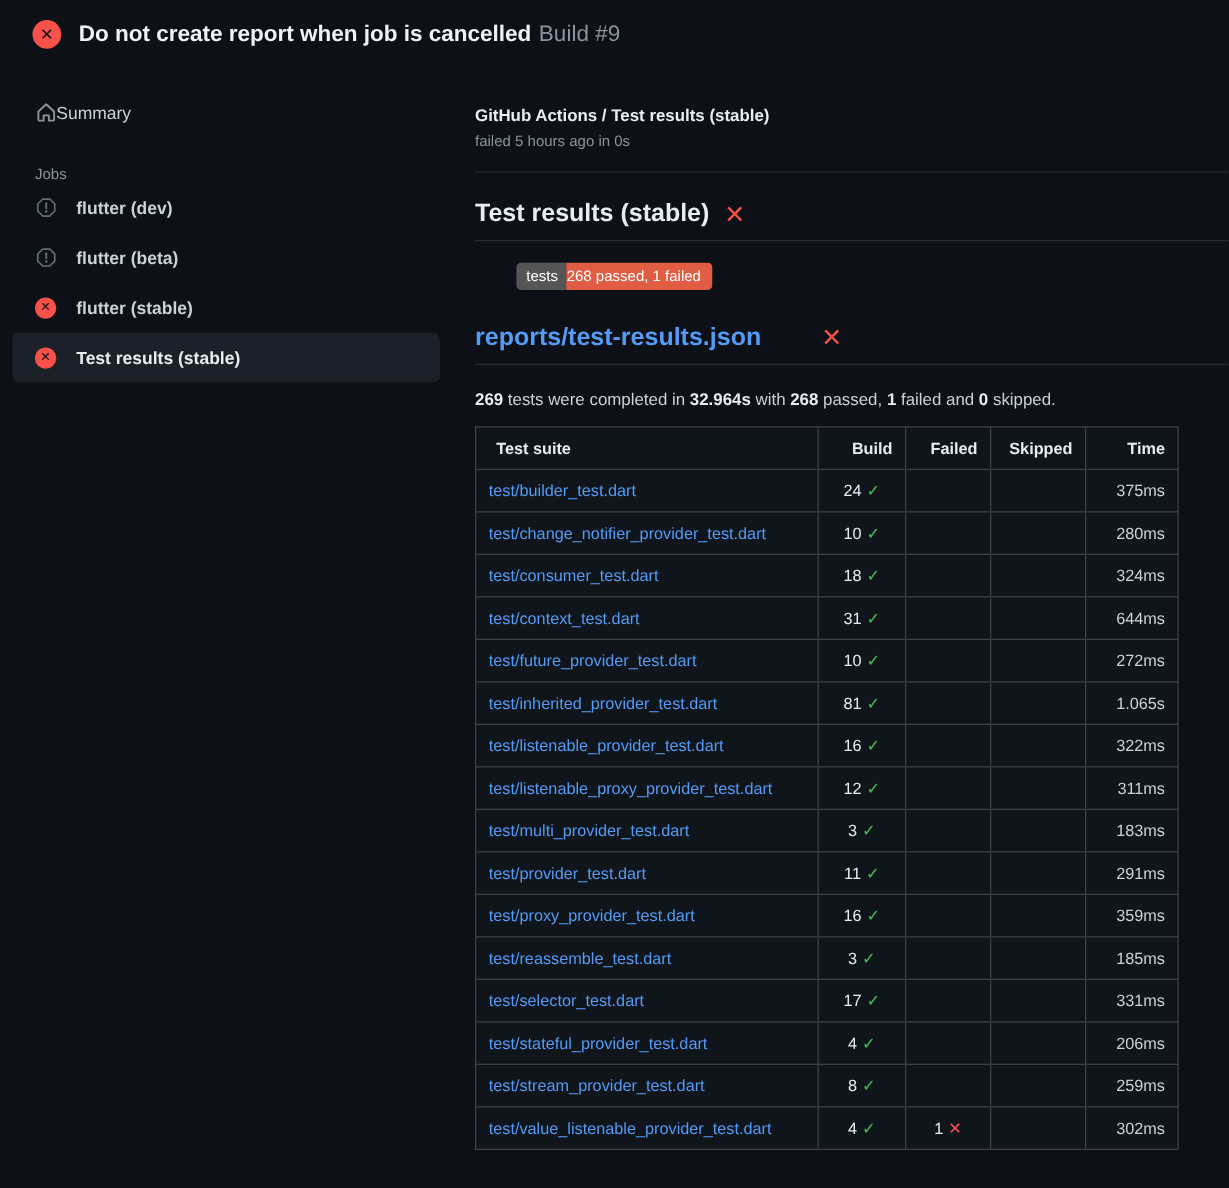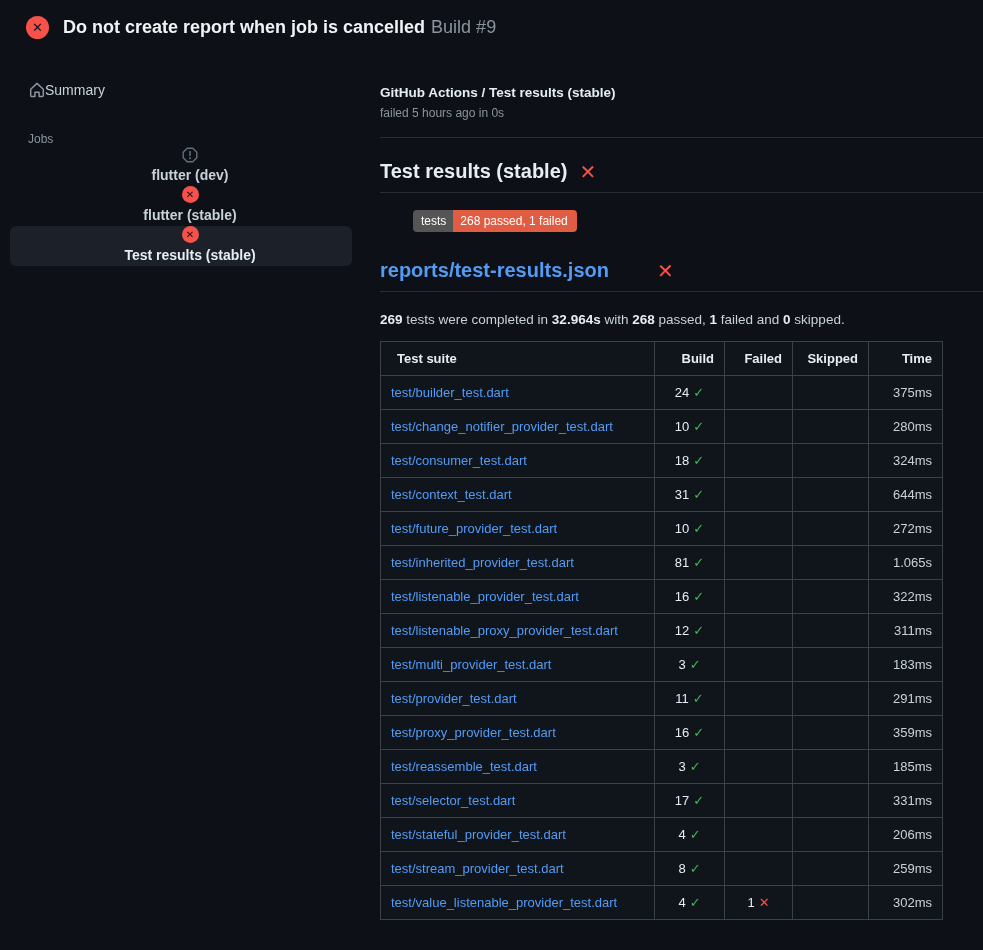--- a/index.html
+++ b/index.html
@@ -15,40 +15,40 @@
   .status-circle.small { width: 17px; height: 17px; font-size: 10px; }
   .run-title { font-size: 18px; font-weight: 700; color: #f0f3f6; }
   .run-build { font-size: 18px; font-weight: 400; color: #8b949e; margin-left: 6px; }
 
   
   .layout { display: flex; align-items: flex-start; }
   .sidebar { width: 380px; flex-shrink: 0; padding-top: 20px; }
   .summary-row { display: flex; align-items: center; padding: 8px 18px 8px 28px;
     font-size: 14px; color: #c9d1d9; cursor: pointer; }
   .jobs-label { font-size: 12px; color: #8b949e; padding: 0 28px; margin-top: 26px; }
-  .job-item { display: flex; align-items: center; gap: 4px; height: 40px; margin: 0 28px 0 10px;
-    padding-left: 18px; border-radius: 6px; font-size: 14px; font-weight: 600; color: #c9d1d9; cursor: pointer; flex-direction: column; }
+  .job-item { display: flex; align-items: center; gap: 16px; height: 40px; margin: 0 28px 0 10px;
+    padding-left: 18px; border-radius: 6px; font-size: 14px; font-weight: 600; color: #c9d1d9; cursor: pointer; }
   .job-item.selected { background: #1b2029; color: #e6edf3; }
   .job-icon { display: inline-flex; width: 17px; height: 17px; align-items: center; justify-content: center; flex-shrink: 0; }
 
   
   .main { flex: 1; padding-top: 32px; min-width: 0; }
   .breadcrumb { font-size: 13.5px; font-weight: 700; color: #e6edf3; }
   .run-meta { font-size: 12px; color: #8b949e; margin-top: 6px; }
   .divider { border: 0; border-top: 1px solid #272c35; margin-top: 17px; }
 
   .section-head { display: flex; align-items: center; gap: 12px; margin-top: 22px; }
   h2 { font-size: 20px; font-weight: 600; color: #e6edf3; }
   .fail-x { color: var(--red, #f85149); font-size: 20px; font-weight: 900; line-height: 1; }
   .head-divider { border: 0; border-top: 1px solid #272c35; margin-top: 9px; }
 
   .badge { display: inline-flex; margin-top: 17px; border-radius: 4px; overflow: hidden;
     font-size: 12px; line-height: 1; color: #fff; margin-left: 33px; }
   .badge .badge-label { background: var(--badge-gray, #555555); padding: 5px 7px 5px 8px; }
-  .badge .badge-value { background: var(--badge-red, #e05d44); padding: 5px 9px 5px 7px; }
+  .badge .badge-value { background: var(--badge-red, #e05d44); padding: 5px 9px 5px 0; }
 
   .report-head { margin-top: 27px; gap: 48px; }
   .report-head h2 a { color: var(--link, #539bf5); text-decoration: none; }
   .summary-line { margin-top: 20px; font-size: 13.5px; color: #c9d1d9; }
   .summary-line b { color: #e6edf3; font-weight: 700; }
 
   
   table.results { border-collapse: collapse; margin-top: 14px; table-layout: fixed; background: #10151c; }
   table.results th, table.results td { border: 1px solid #3a414b; font-size: 13px; height: 34px; padding: 0 10px; }
   table.results th { color: #e6edf3; font-weight: 700; text-align: right; }
@@ -90,20 +90,30 @@
         <span class="job-icon">
           <svg width="16" height="16" viewBox="0 0 16 16" fill="none">
             <path d="M5.2 1.2h5.6l4 4v5.6l-4 4H5.2l-4-4V5.2z" stroke="#636e7b" stroke-width="1.4" stroke-linejoin="round"></path>
             <line x1="8" y1="4.6" x2="8" y2="8.6" stroke="#636e7b" stroke-width="1.5" stroke-linecap="round"></line>
             <circle cx="8" cy="11.2" r="1" fill="#636e7b"></circle>
           </svg>
         </span>
         <span>flutter (dev)</span>
       </div>
 
+      <div class="job-item">
+        <span class="job-icon">
+          <svg width="16" height="16" viewBox="0 0 16 16" fill="none">
+            <path d="M5.2 1.2h5.6l4 4v5.6l-4 4H5.2l-4-4V5.2z" stroke="#636e7b" stroke-width="1.4" stroke-linejoin="round"></path>
+            <line x1="8" y1="4.6" x2="8" y2="8.6" stroke="#636e7b" stroke-width="1.5" stroke-linecap="round"></line>
+            <circle cx="8" cy="11.2" r="1" fill="#636e7b"></circle>
+          </svg>
+        </span>
+        <span>flutter (beta)</span>
+      </div>
 
       <div class="job-item">
         <span class="job-icon">
           <span class="status-circle small">✕</span>
         </span>
         <span>flutter (stable)</span>
       </div>
 
       <div class="job-item selected">
         <span class="job-icon">

